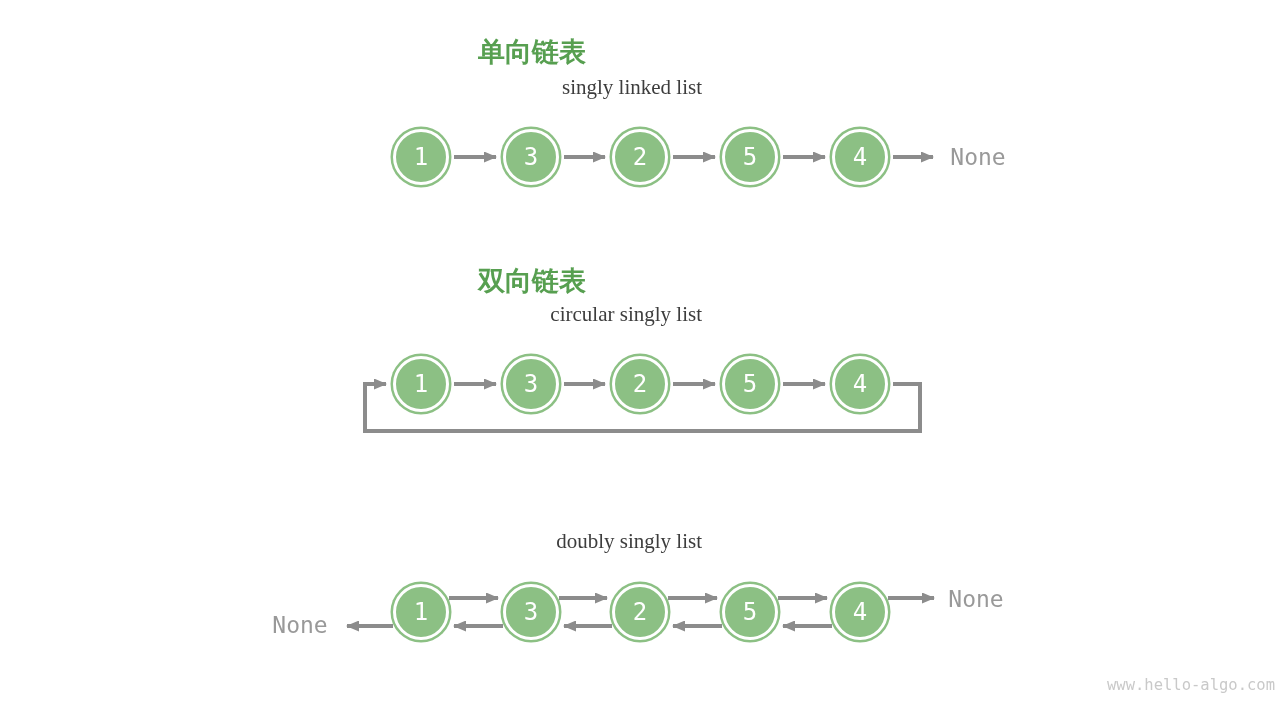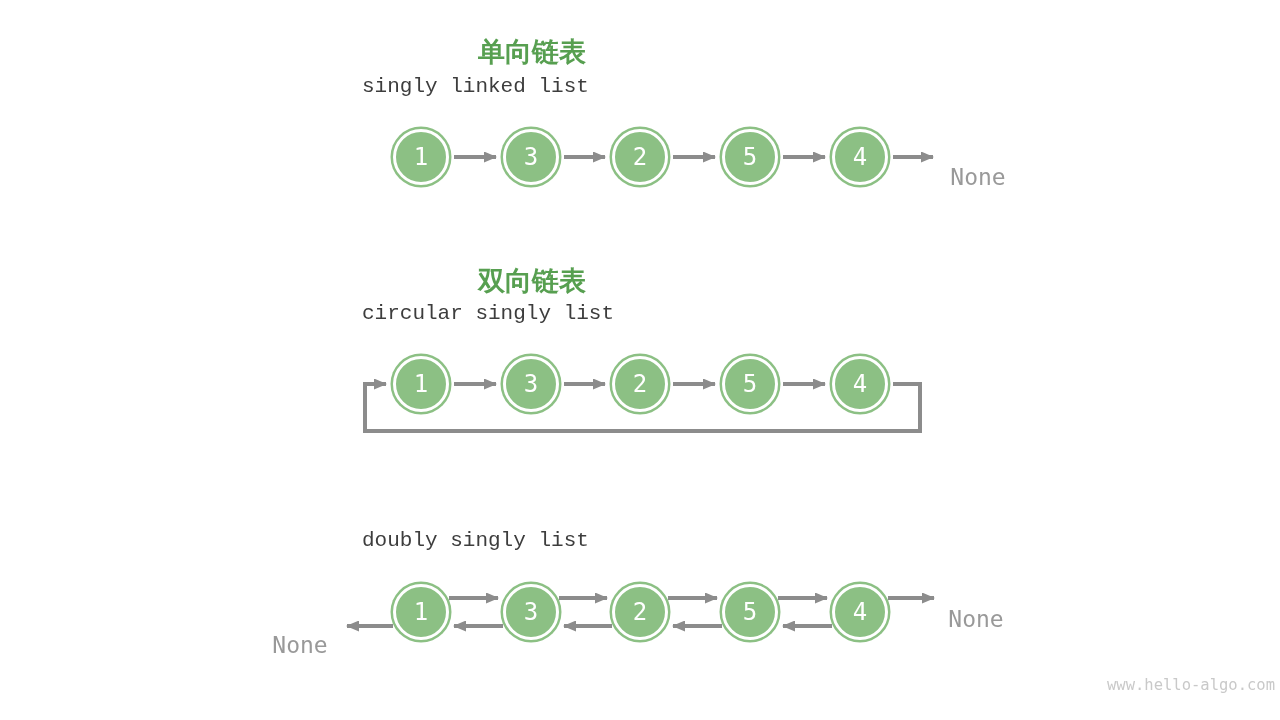--- a/index.html
+++ b/index.html
@@ -24,39 +24,38 @@
   .arrows{position:absolute;left:0;top:0;width:1280px;height:720px;}
   .arrows .stroke{stroke:var(--arrow-gray);stroke-width:4;fill:none;}
   .arrowhead{fill:var(--arrow-gray);}
   .sec-title{
     position:absolute;width:300px;text-align:center;
     font-size:27px;font-weight:bold;color:var(--title-green);
     line-height:34px;
     font-family:"Liberation Sans","DejaVu Sans",sans-serif;
   }
   .sec-subtitle{
-    position:absolute;width:340px;text-align:left;
+    position:absolute;width:340px;text-align:right;
     font-size:21px;color:var(--subtitle-dark);line-height:28px;
-    font-family:Liberation Mono, monospace;
+    font-family:Liberation Serif, serif;
   }
   .node{
     position:absolute;
     width:50px;height:50px;border-radius:50%;
     background:var(--node-fill);
     border:3px solid #fff;
     box-shadow:0 0 0 2.5px var(--node-fill);
     color:var(--node-text);
     font-size:24px;line-height:50px;text-align:center;
     font-family:"DejaVu Sans Mono","Liberation Mono",monospace;
   }
   .none-label{
     position:absolute;width:80px;text-align:center;
     font-size:23px;color:var(--none-gray);line-height:28px;
     font-family:"DejaVu Sans Mono","Liberation Mono",monospace;
-    margin-top:20px;
   }
   .watermark{
     position:absolute;right:36px;top:676px;
     font-size:15.5px;color:var(--watermark-gray);
     font-family:"DejaVu Sans Mono","Liberation Mono",monospace;
   }
 </style>
 </head>
 <body>
 

